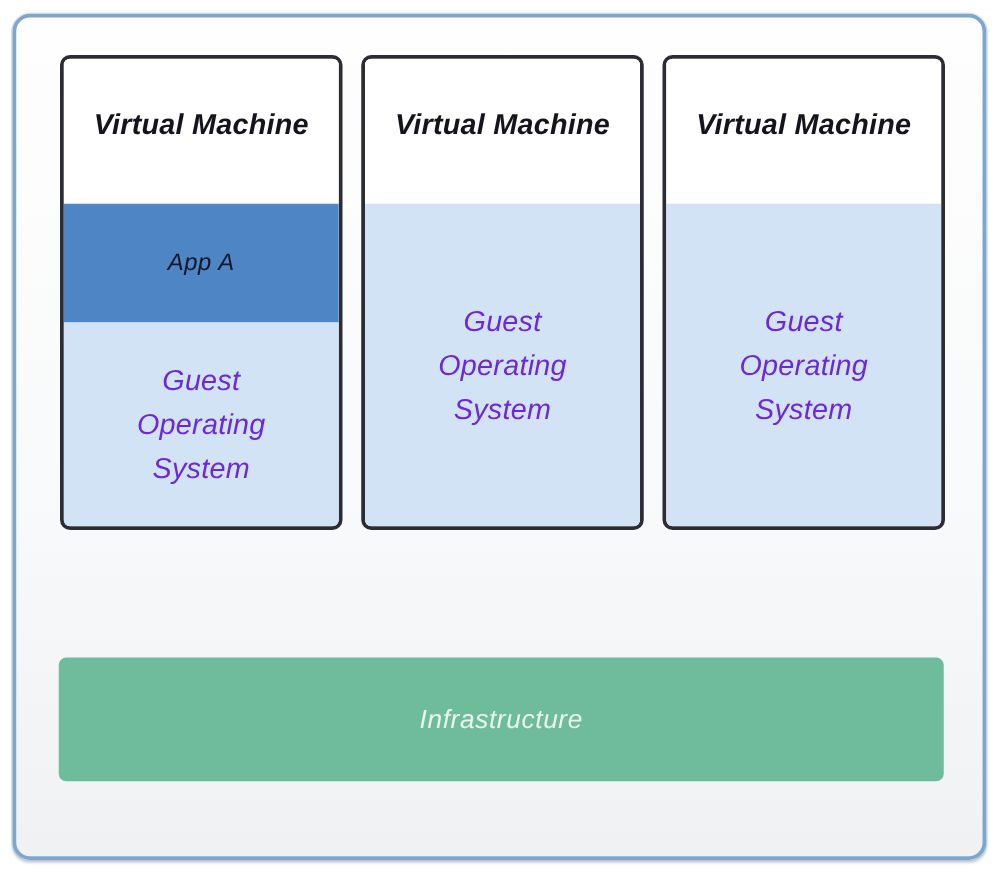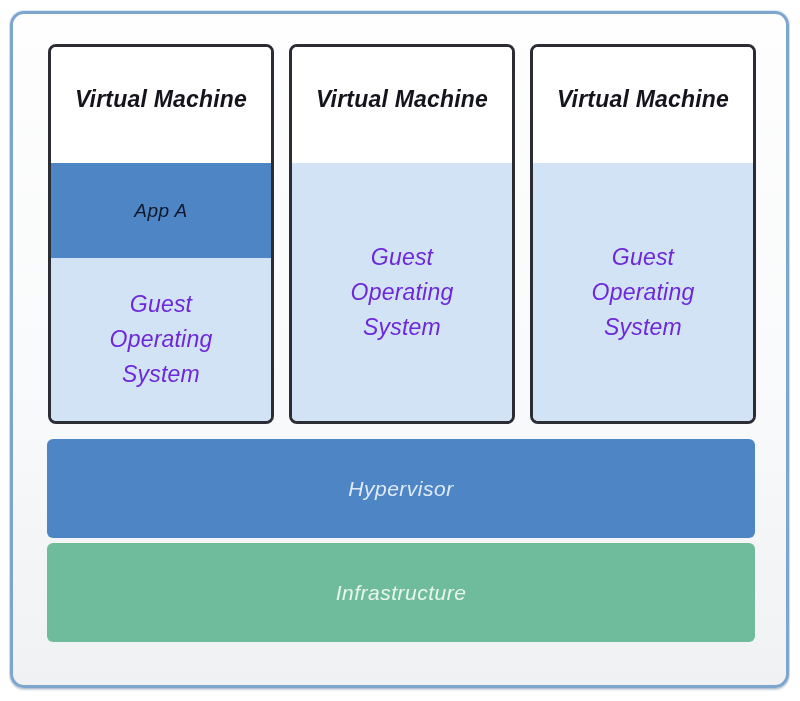--- a/index.html
+++ b/index.html
@@ -105,21 +105,21 @@
     align-items: center;
     justify-content: center;
   }
 
   .layer-hypervisor {
     top: 425px;
     background: #4e85c5;
   }
 
   .layer-infrastructure {
-    top: 529px;
+    top: 512px;
     background: #6fbc9d;
   }
 
   .layer-label {
     font-size: 21px;
     letter-spacing: 0.5px;
   }
 
   .layer-hypervisor .layer-label { color: #dfeaf8; }
   .layer-infrastructure .layer-label { color: #e9f5ef; }
@@ -156,21 +156,18 @@
       <div class="vm-header">
         <span class="vm-title">Virtual Machine</span>
       </div>
       <div class="vm-guest-os">
         <span class="vm-guest-os-label">Guest Operating System</span>
       </div>
     </div>
 
   </div>
 
-  <div class="layer layer-hypervisor">
-    <span class="layer-label">Hypervisor</span>
-  </div>
 
   <div class="layer layer-infrastructure">
     <span class="layer-label">Infrastructure</span>
   </div>
 
 </div>
 
 </body></html>

